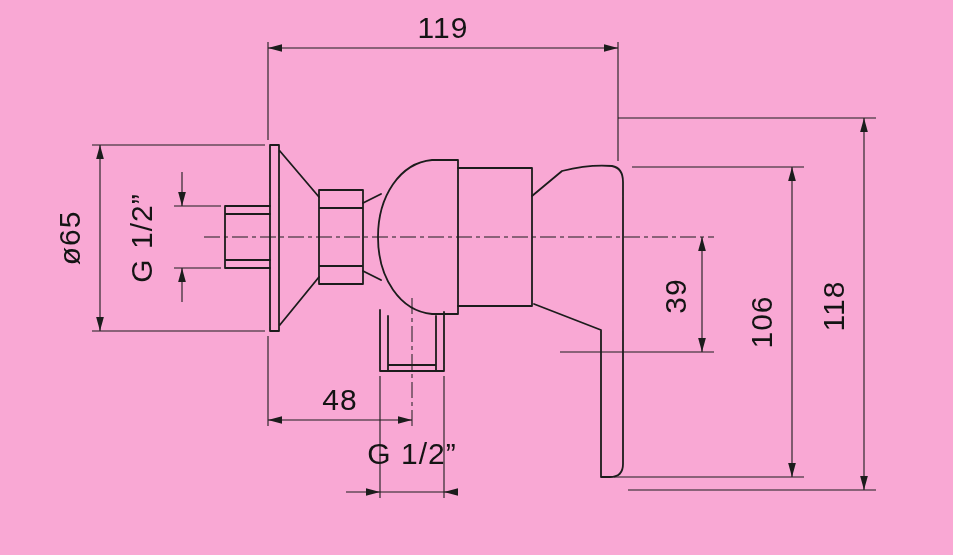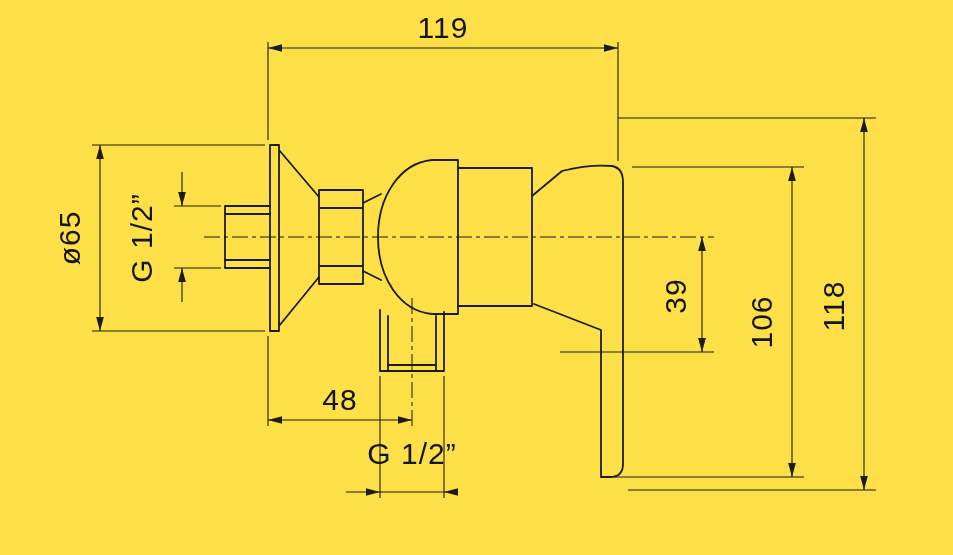--- a/index.html
+++ b/index.html
@@ -5,21 +5,21 @@
   html,body{
     margin:0;
     padding:0;
     background:#ffffff;
     font-family:"Liberation Sans","DejaVu Sans",sans-serif;
   }
   .canvas{
     position:relative;
     width:953px;
     height:555px;
-    background:#fde047;
+    background:#f9a8d4;
     overflow:hidden;
   }
   svg{display:block;}
   .outline path{
     stroke:#1c1c1c;
     stroke-width:1.8;
     fill:none;
     stroke-linecap:round;
     stroke-linejoin:round;
   }

